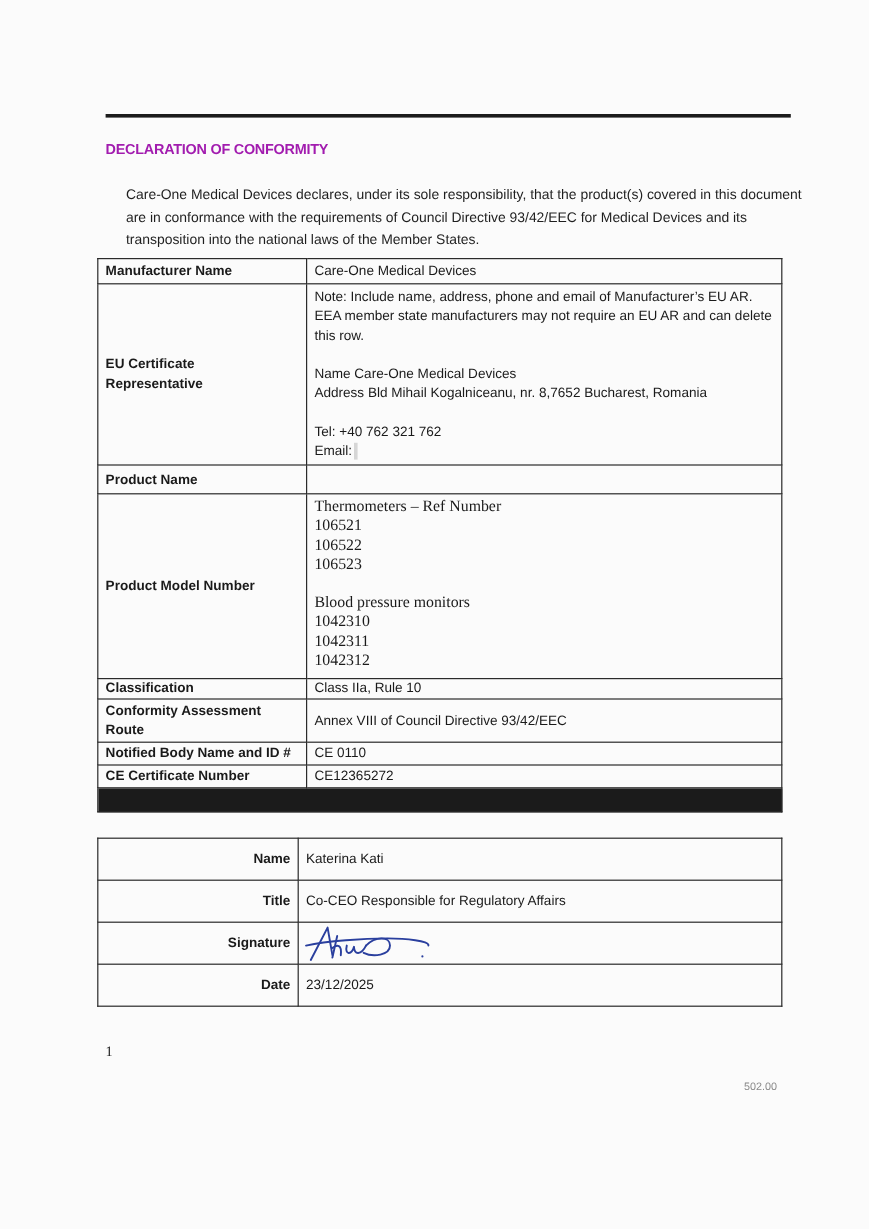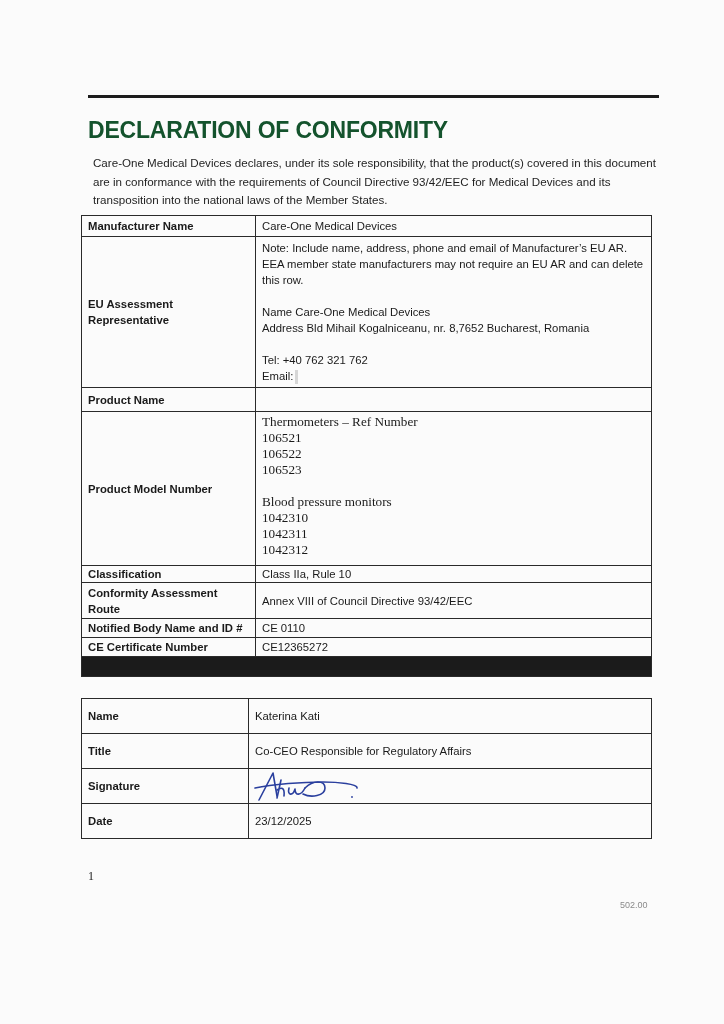--- a/index.html
+++ b/index.html
@@ -8,45 +8,45 @@
     background: #fbfbfb;
     font-family: "Liberation Sans", sans-serif;
     color: #1a1a1a;
   }
   .rule {
     position: absolute; left: 88px; top: 95px; width: 571px; height: 3px;
     background: #1c1c1c;
   }
   .title {
     position: absolute; left: 88px; top: 117px;
-    font-size: 23px; font-weight: bold; letter-spacing: -0.2px; color: #14532d;
+    font-size: 12px; font-weight: bold; letter-spacing: -0.2px; color: #a21caf;
   }
   .intro {
-    position: absolute; left: 93px; top: 154px; width: 575px;
+    position: absolute; left: 105px; top: 154px; width: 575px;
     font-size: 11.6px; line-height: 18.5px; color: #1e1e1e;
   }
   table.main {
     position: absolute; left: 81px; top: 215px; width: 571px;
     border-collapse: collapse; table-layout: fixed;
     font-size: 11.3px;
   }
   table.main td {
     border: 1px solid #2a2a2a; padding: 0 6px; vertical-align: middle;
     line-height: 16px;
   }
   td.lbl { width: 161px; font-weight: bold; }
   .serif { font-family: "Liberation Serif", serif; font-size: 13.2px; line-height: 16.4px; }
   .gap { height: 16px; }
   .band td { background: #1b1b1b; height: 19px; padding: 0; }
   table.sign {
     position: absolute; left: 81px; top: 698px; width: 571px;
     border-collapse: collapse; table-layout: fixed; font-size: 11.3px;
   }
   table.sign td { border: 1px solid #2a2a2a; padding: 0 6px; height: 34px; vertical-align: middle; }
-  table.sign td.slbl { width: 154px; font-weight: bold; }
+  table.sign td.slbl { width: 154px; font-weight: bold; text-align: right; }
   .sig { display: block; }
   .pagenum {
     position: absolute; left: 88px; top: 869px;
     font-family: "Liberation Serif", serif; font-size: 12px; color: #222;
   }
   .code {
     position: absolute; left: 620px; top: 900px;
     font-size: 9px; color: #8a8a8a;
   }
   .email-mark { display: inline-block; width: 3px; height: 14px; background: #d6d6d6; vertical-align: middle; margin-left: 2px; }
@@ -59,21 +59,21 @@
 <div class="intro">Care-One Medical Devices declares, under its sole responsibility, that the product(s) covered in this document are in conformance with the requirements of Council Directive 93/42/EEC for Medical Devices and its transposition into the national laws of the Member States.</div>
 
 <table class="main">
   <tbody>
       <tr style="height:21px">
     <td class="lbl">Manufacturer Name</td>
     <td>Care-One Medical Devices</td>
   </tr>
   <tr style="height:151px">
     <td class="lbl">
-      <div>EU Assessment</div>
+      <div>EU Certificate</div>
       <div>Representative</div>
     </td>
     <td style="vertical-align:top; padding-top:3px;margin-top:32px;">
       <div>Note: Include name, address, phone and email of Manufacturer’s EU AR. EEA member state manufacturers may not require an EU AR and can delete this row.</div>
       <div class="gap"></div>
       <div>Name Care-One Medical Devices</div>
       <div>Address Bld Mihail Kogalniceanu, nr. 8,7652 Bucharest, Romania</div>
       <div class="gap"></div>
       <div>Tel: +40 762 321 762</div>
       <div><span>Email:</span><span class="email-mark"></span></div>

